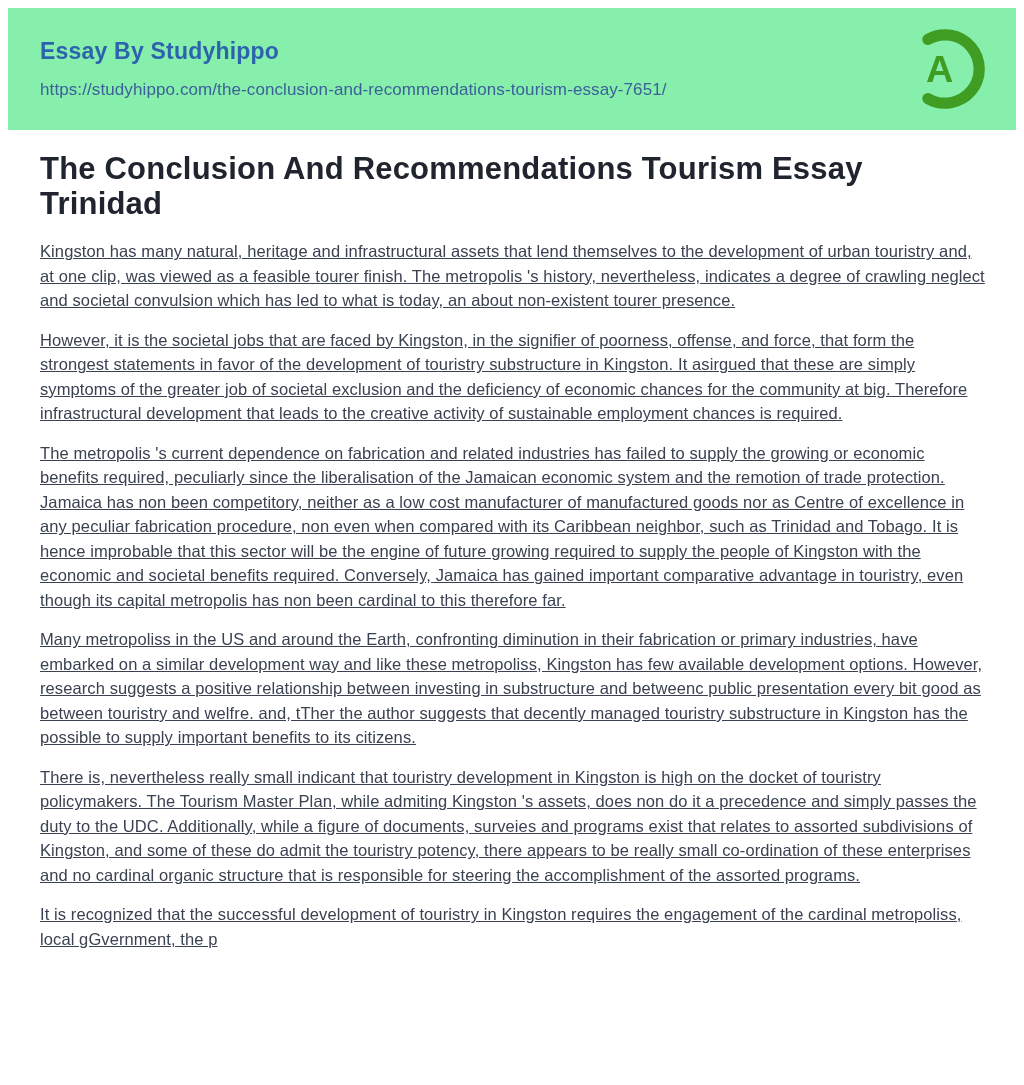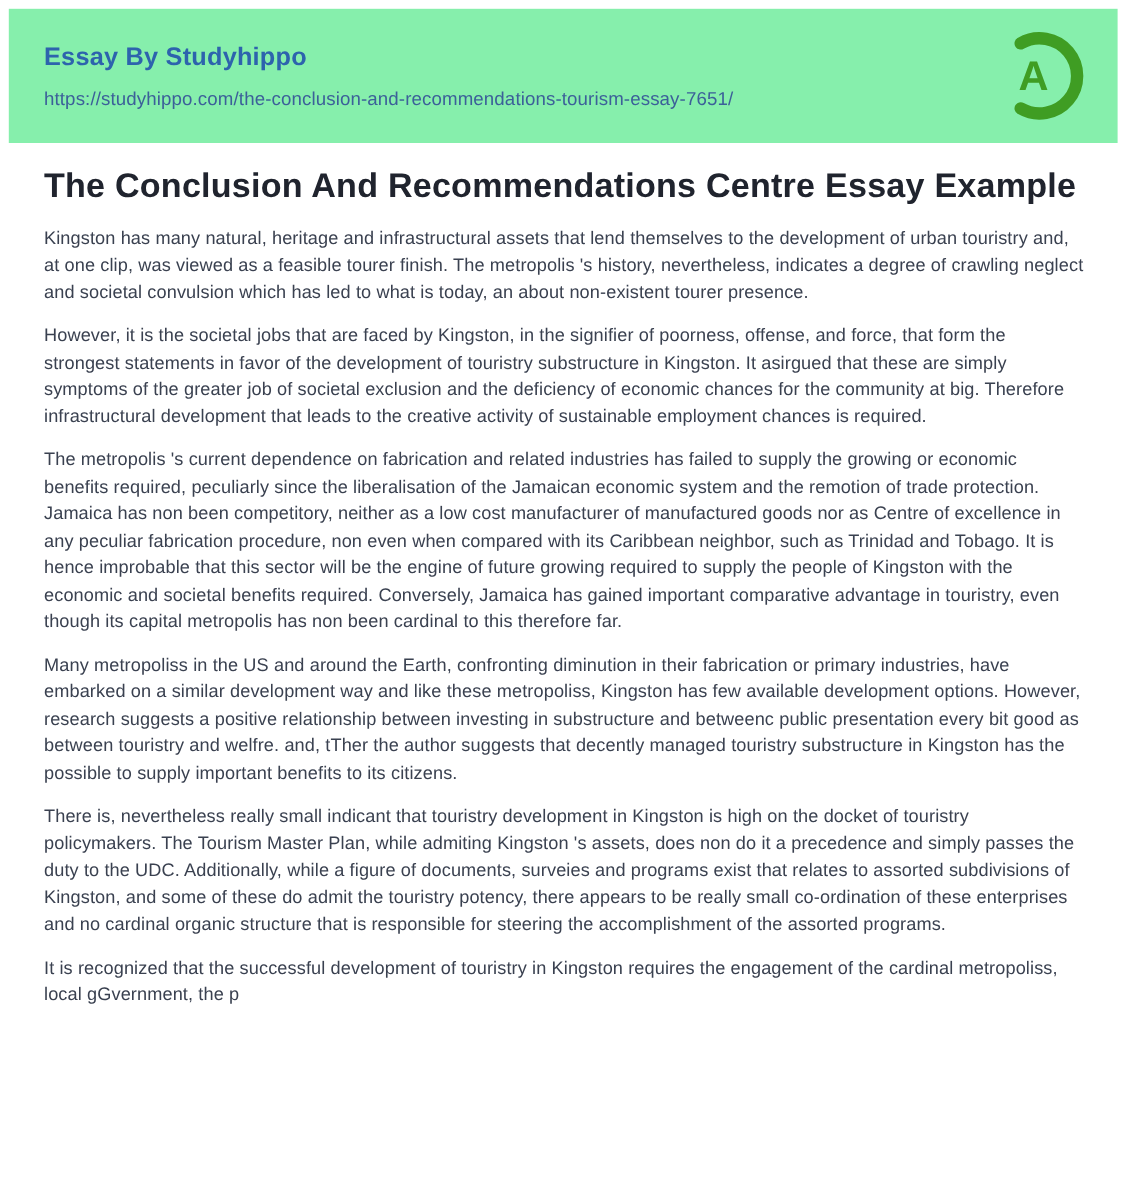--- a/index.html
+++ b/index.html
@@ -49,41 +49,42 @@
     font-weight: bold;
     letter-spacing: 0.2px;
     margin-bottom: 18px;
   }
   .essay-body p {
     color: #3a4150;
     font-size: 16.5px;
     line-height: 24.5px;
     letter-spacing: 0.1px;
     margin-bottom: 15px;
+    text-decoration: underline;
   }
 </style>
 </head>
 <body>
 
 <div class="page">
 
   <div class="header">
     <div class="header-text">
       <div class="site-label">Essay By Studyhippo</div>
       <div class="site-url">https://studyhippo.com/the-conclusion-and-recommendations-tourism-essay-7651/</div>
     </div>
     <svg class="logo" viewBox="0 0 100 100" aria-hidden="true">
 
       <path d="M 31 17.1 A 38 38 0 1 1 31 82.9" fill="none" stroke="#3f9d23" stroke-width="12.5" stroke-linecap="round"></path>
       <text x="44" y="64" text-anchor="middle" font-family="Liberation Sans, DejaVu Sans, sans-serif" font-size="42" font-weight="bold" fill="#3f9d23">A</text>
     </svg>
   </div>
 
   <div class="content">
-    <h1 class="article-title">The Conclusion And Recommendations Centre Essay Example</h1>
+    <h1 class="article-title">The Conclusion And Recommendations Tourism Essay Trinidad</h1>
 
     <div class="essay-body">
       <p>Kingston has many natural, heritage and infrastructural assets that lend themselves to the development of urban touristry and, at one clip, was viewed as a feasible tourer finish. The metropolis 's history, nevertheless, indicates a degree of crawling neglect and societal convulsion which has led to what is today, an about non-existent tourer presence.</p>
       <p>However, it is the societal jobs that are faced by Kingston, in the signifier of poorness, offense, and force, that form the strongest statements in favor of the development of touristry substructure in Kingston. It asirgued that these are simply symptoms of the greater job of societal exclusion and the deficiency of economic chances for the community at big. Therefore infrastructural development that leads to the creative activity of sustainable employment chances is required.</p>
       <p>The metropolis 's current dependence on fabrication and related industries has failed to supply the growing or economic benefits required, peculiarly since the liberalisation of the Jamaican economic system and the remotion of trade protection. Jamaica has non been competitory, neither as a low cost manufacturer of manufactured goods nor as Centre of excellence in any peculiar fabrication procedure, non even when compared with its Caribbean neighbor, such as Trinidad and Tobago. It is hence improbable that this sector will be the engine of future growing required to supply the people of Kingston with the economic and societal benefits required. Conversely, Jamaica has gained important comparative advantage in touristry, even though its capital metropolis has non been cardinal to this therefore far.</p>
       <p>Many metropoliss in the US and around the Earth, confronting diminution in their fabrication or primary industries, have embarked on a similar development way and like these metropoliss, Kingston has few available development options. However, research suggests a positive relationship between investing in substructure and betweenc public presentation every bit good as between touristry and welfre. and, tTher the author suggests that decently managed touristry substructure in Kingston has the possible to supply important benefits to its citizens.</p>
       <p>There is, nevertheless really small indicant that touristry development in Kingston is high on the docket of touristry policymakers. The Tourism Master Plan, while admiting Kingston 's assets, does non do it a precedence and simply passes the duty to the UDC. Additionally, while a figure of documents, surveies and programs exist that relates to assorted subdivisions of Kingston, and some of these do admit the touristry potency, there appears to be really small co-ordination of these enterprises and no cardinal organic structure that is responsible for steering the accomplishment of the assorted programs.</p>
       <p>It is recognized that the successful development of touristry in Kingston requires the engagement of the cardinal metropoliss, local gGvernment, the p</p>
     </div>
   </div>

